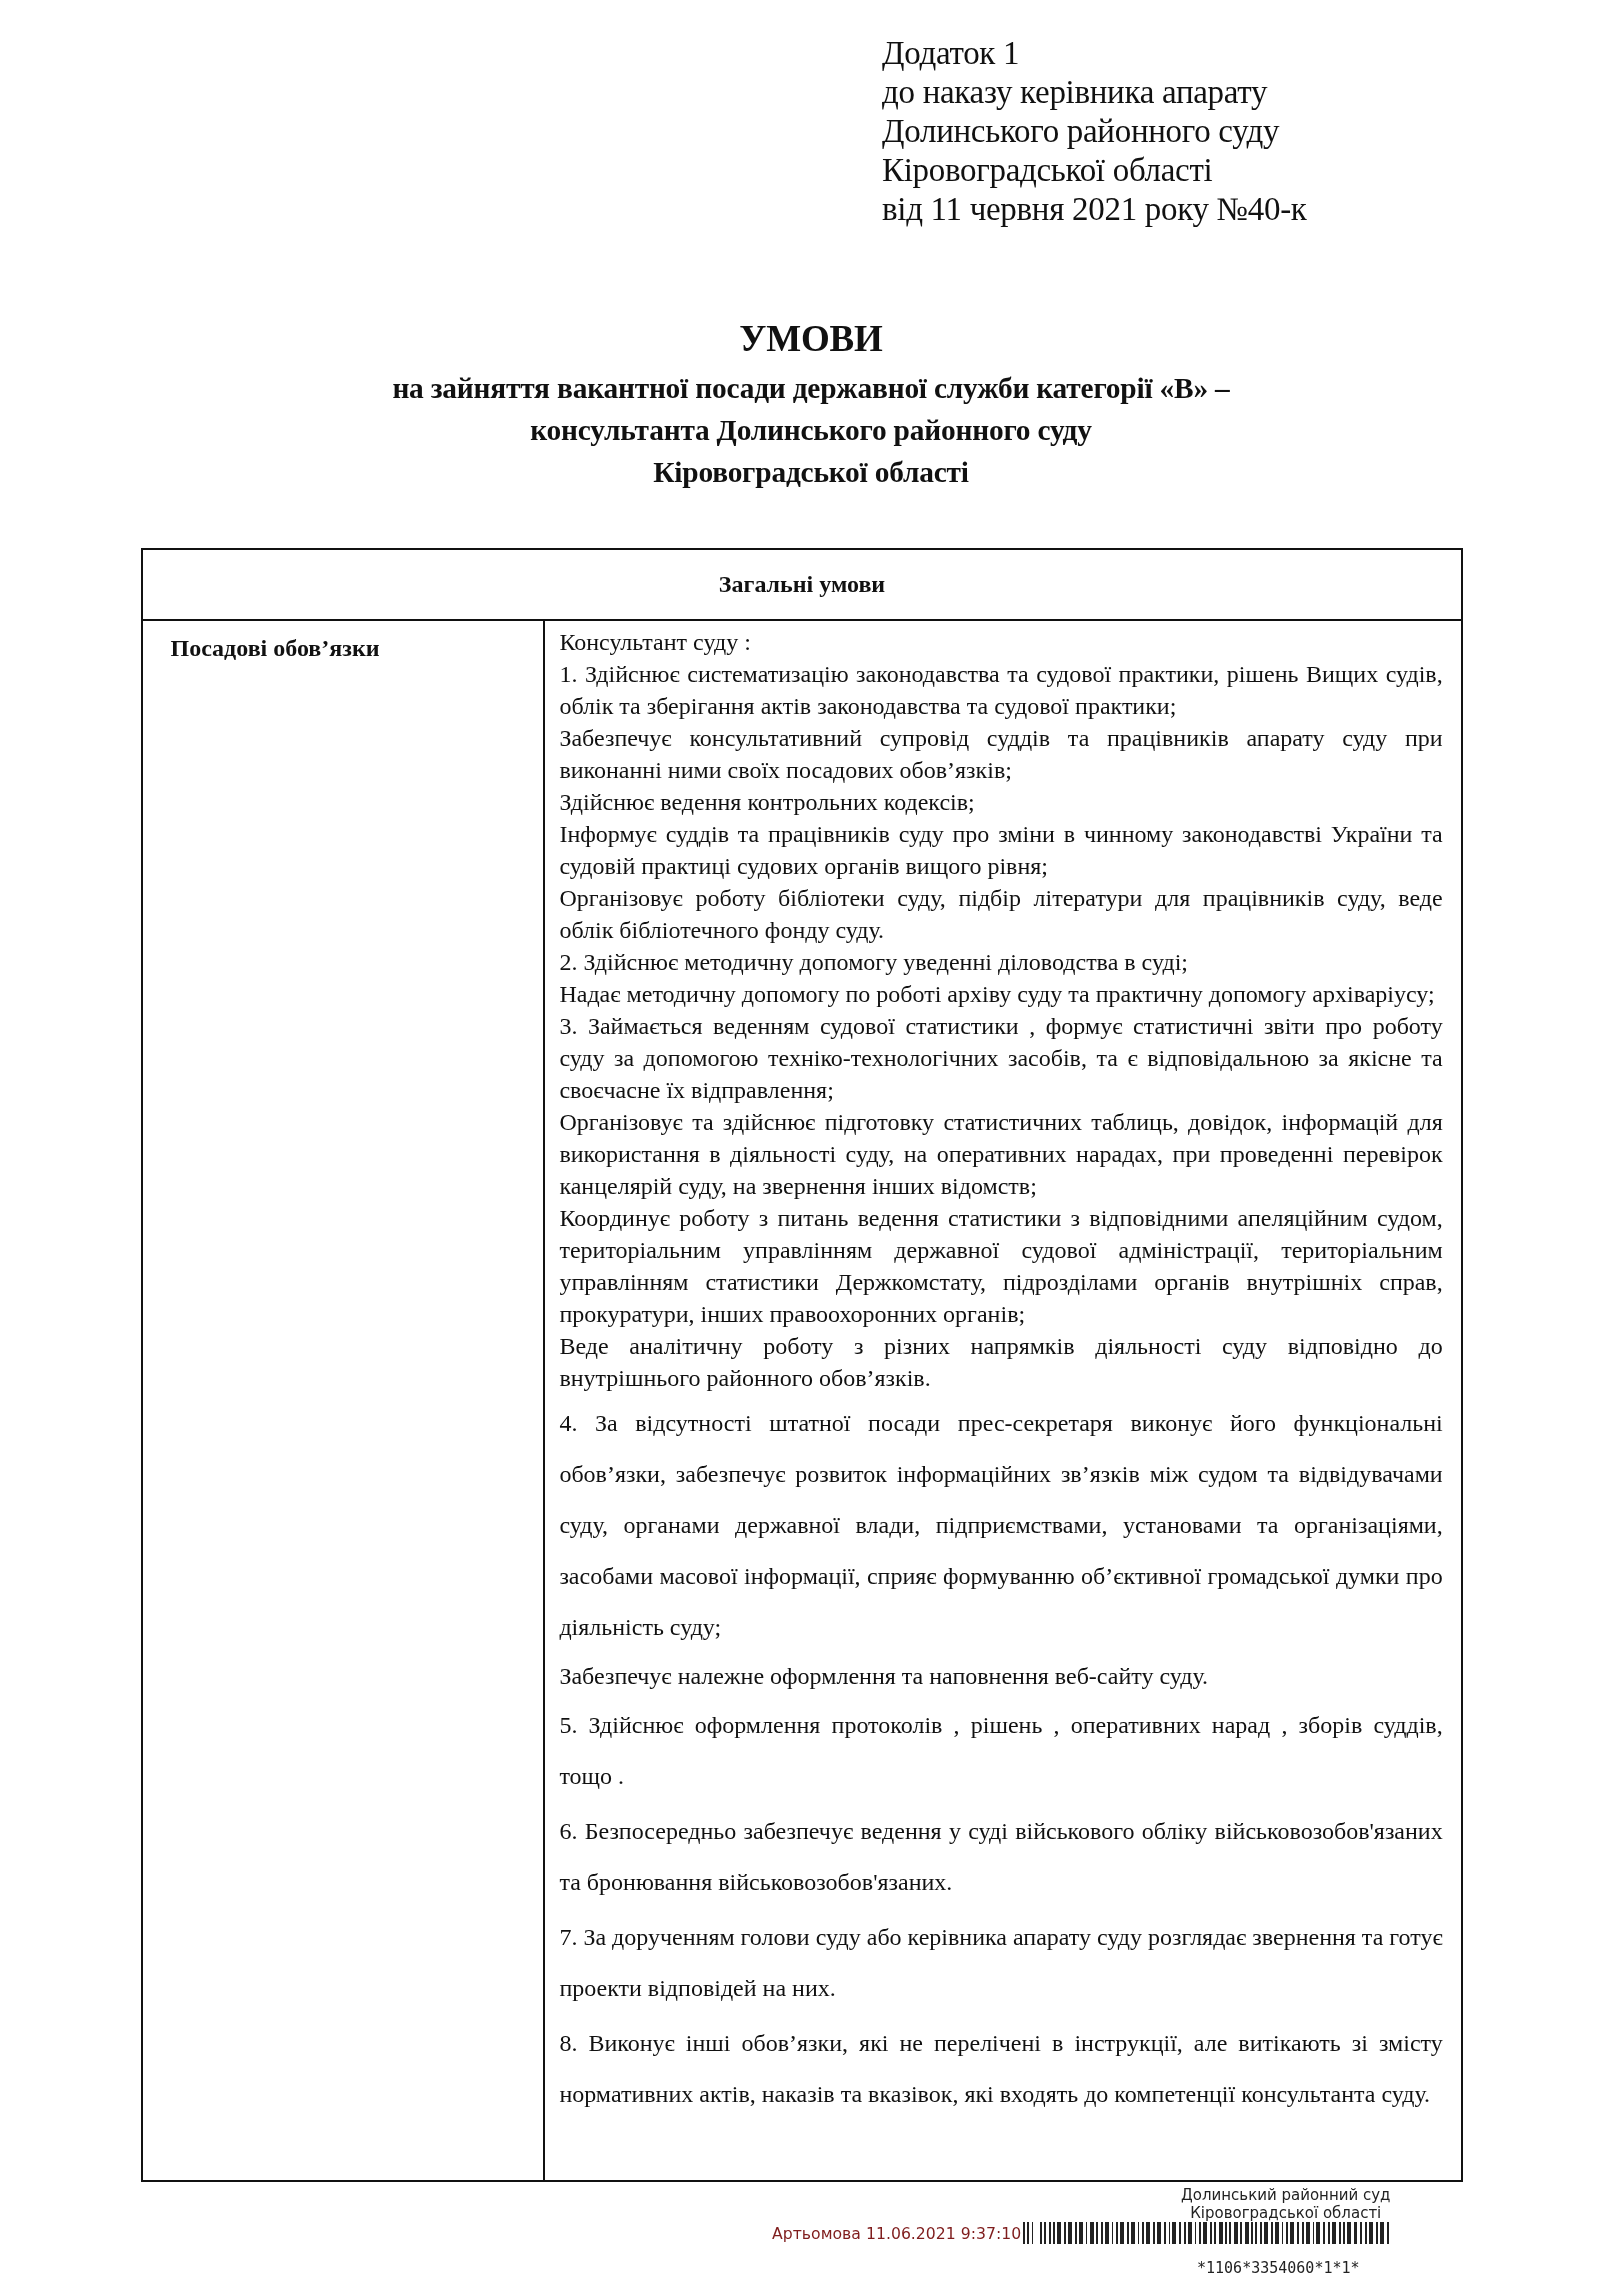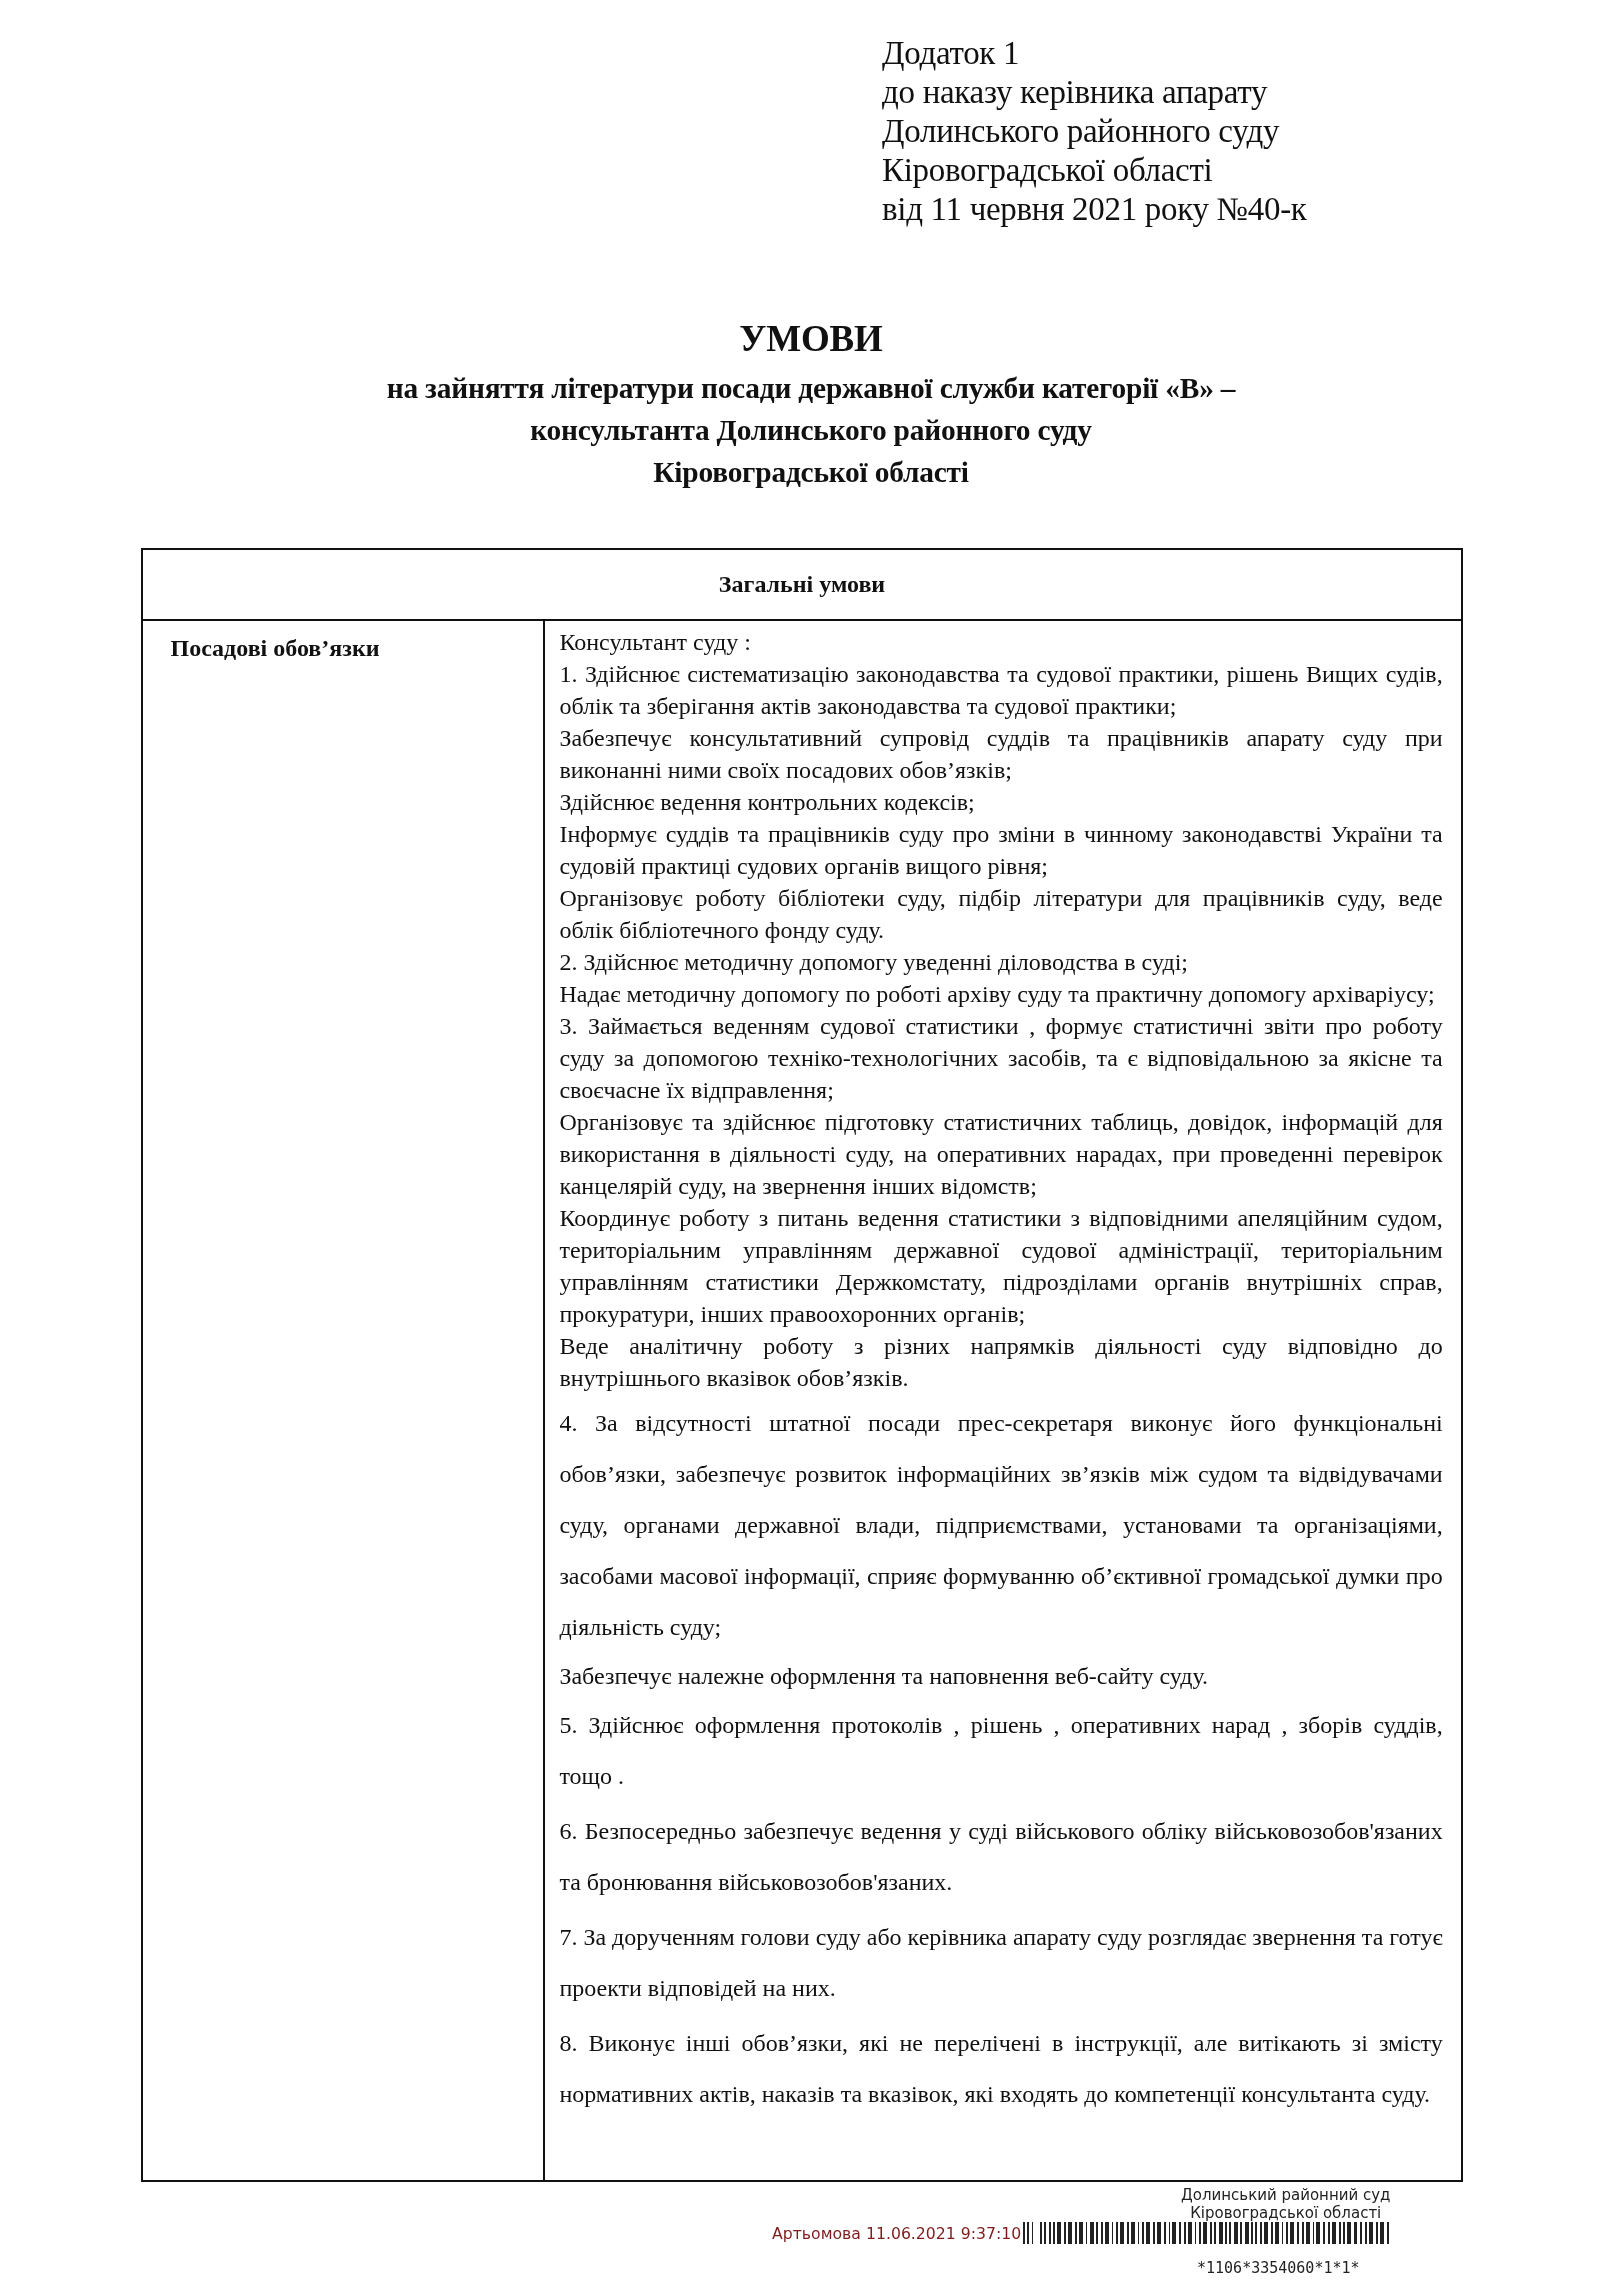--- a/index.html
+++ b/index.html
@@ -63,21 +63,21 @@
 <div class="annex">
   <div>Додаток  1</div>
   <div>до наказу керівника апарату</div>
   <div>Долинського районного  суду</div>
   <div>Кіровоградської області</div>
   <div>від 11  червня  2021 року №40-к</div>
 </div>
 
 <div class="title-block">
   <div class="main">УМОВИ</div>
-  <div>на зайняття літератури посади державної служби категорії «В» –</div>
+  <div>на зайняття вакантної посади державної служби категорії «В» –</div>
   <div>консультанта  Долинського районного  суду</div>
   <div>Кіровоградської області</div>
 </div>
 
 <div class="tbl">
   <div class="tbl-head">Загальні умови</div>
   <div class="tbl-row">
     <div class="col-left">
       <div class="label">Посадові обов’язки</div>
     </div>
@@ -87,21 +87,21 @@
         <p>1. Здійснює  систематизацію  законодавства та  судової практики, рішень Вищих судів,   облік   та   зберігання   актів    законодавства та судової практики;</p>
         <p>Забезпечує консультативний супровід суддів та працівників апарату суду при виконанні ними своїх посадових обов’язків;</p>
         <p>Здійснює  ведення контрольних кодексів;</p>
         <p>Інформує  суддів та працівників суду про зміни в чинному законодавстві України та судовій практиці судових органів вищого рівня;</p>
         <p>Організовує роботу бібліотеки суду, підбір літератури для  працівників суду, веде облік бібліотечного фонду  суду.</p>
         <p>2. Здійснює методичну допомогу  уведенні діловодства в суді;</p>
         <p>Надає методичну допомогу по роботі архіву суду та практичну допомогу архіваріусу;</p>
         <p>3. Займається веденням судової статистики , формує  статистичні  звіти  про роботу суду за допомогою техніко-технологічних засобів, та є відповідальною за якісне та своєчасне їх відправлення;</p>
         <p>Організовує та здійснює підготовку статистичних таблиць, довідок, інформацій для використання в діяльності суду, на оперативних нарадах, при проведенні перевірок канцелярій суду, на звернення інших відомств;</p>
         <p>Координує роботу з питань ведення статистики з відповідними апеляційним судом, територіальним управлінням державної судової адміністрації, територіальним управлінням статистики Держкомстату, підрозділами органів внутрішніх справ, прокуратури, інших правоохоронних органів;</p>
-        <p>Веде аналітичну роботу з різних напрямків діяльності суду відповідно до внутрішнього вказівок обов’язків.</p>
+        <p>Веде аналітичну роботу з різних напрямків діяльності суду відповідно до внутрішнього районного обов’язків.</p>
       </div>
       <div class="loose">
         <p class="wide">4. За відсутності штатної посади прес-секретаря виконує його функціональні обов’язки, забезпечує розвиток інформаційних зв’язків між судом та відвідувачами суду, органами державної влади, підприємствами, установами та організаціями, засобами масової інформації, сприяє формуванню об’єктивної громадської думки про діяльність суду;</p>
         <p>Забезпечує належне оформлення та наповнення веб-сайту суду.</p>
         <p class="wide">5. Здійснює оформлення протоколів , рішень , оперативних нарад , зборів суддів, тощо .</p>
         <p class="wide">6. Безпосередньо забезпечує ведення у суді військового обліку військовозобов'язаних та бронювання військовозобов'язаних.</p>
         <p class="wide">7. За дорученням голови суду або керівника апарату суду розглядає звернення та готує проекти відповідей на них.</p>
         <p class="wide">8. Виконує інші обов’язки, які не перелічені в інструкції, але витікають зі змісту нормативних актів, наказів та вказівок, які входять до компетенції консультанта суду.</p>
       </div>
     </div>

